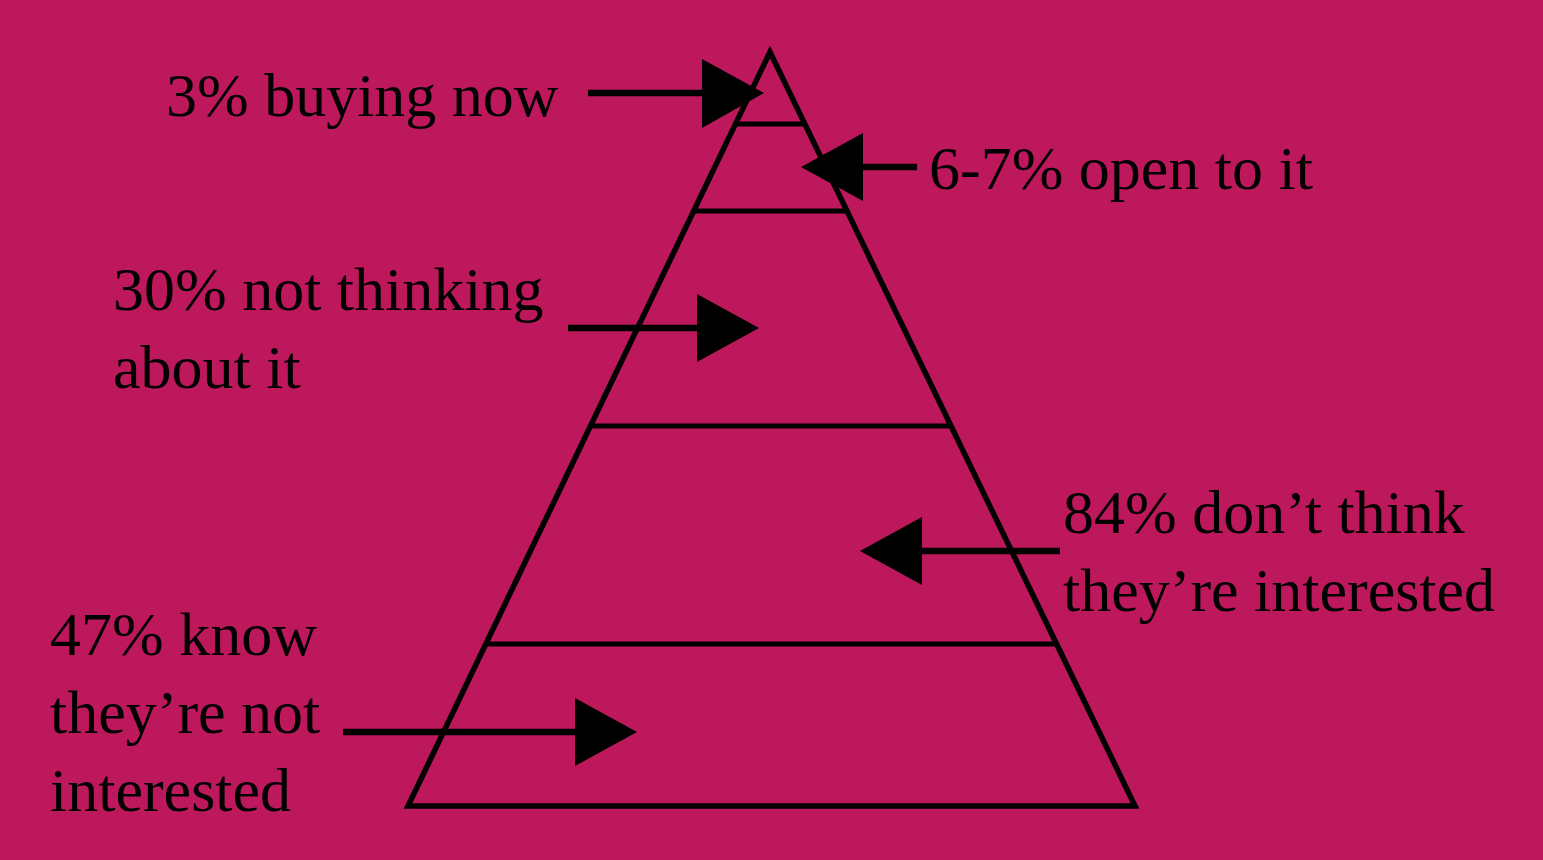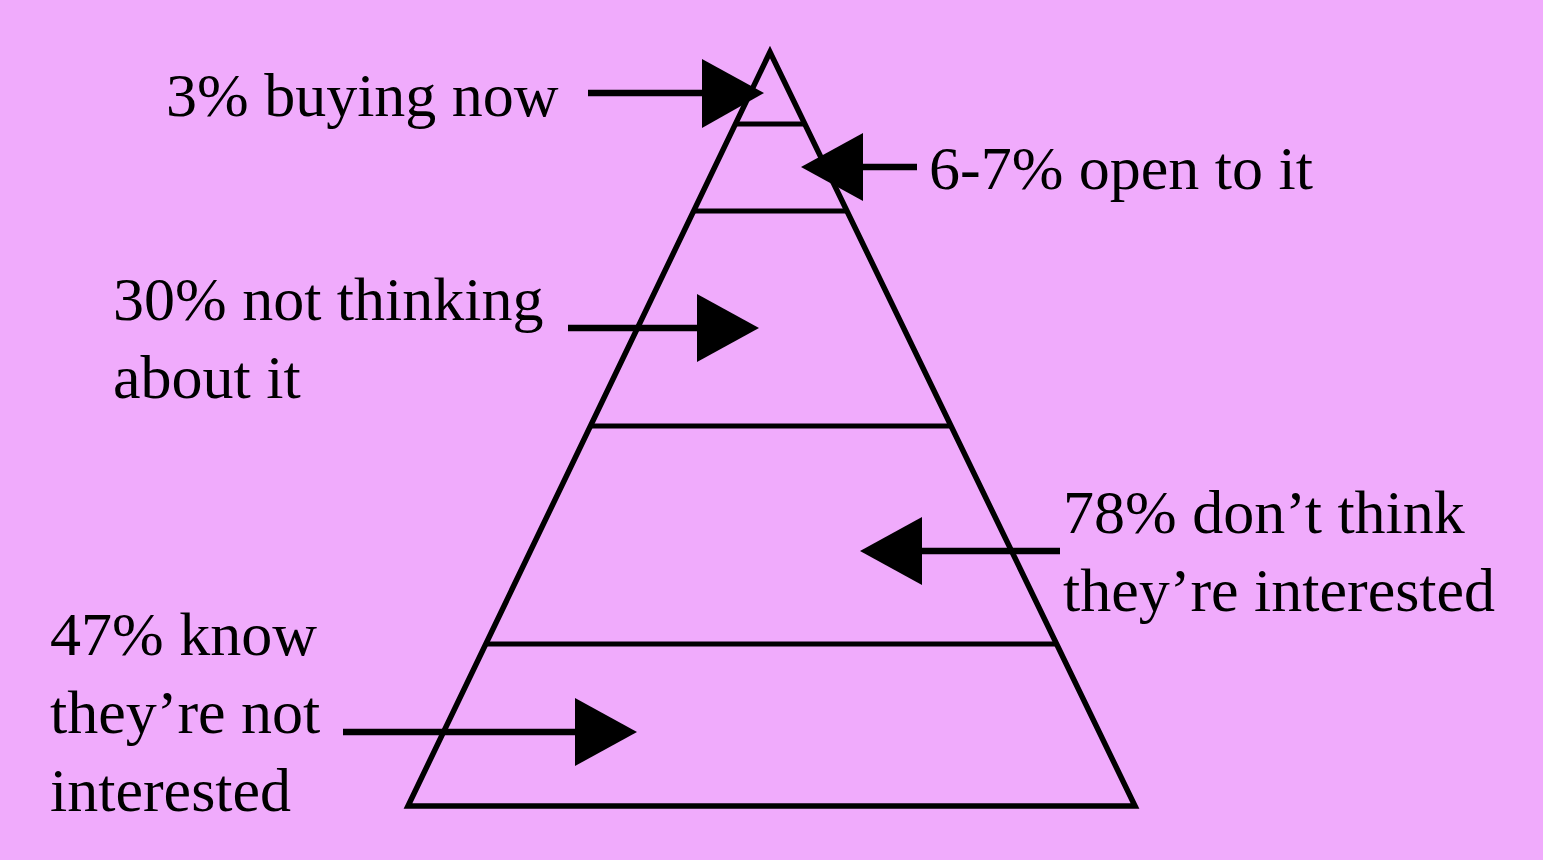--- a/index.html
+++ b/index.html
@@ -4,42 +4,42 @@
 <style>
   html, body {
     margin: 0;
     padding: 0;
     background: #ffffff;
   }
   .canvas {
     position: relative;
     width: 1543px;
     height: 860px;
-    background: #f0abfc;
+    background: #be185d;
     overflow: hidden;
     font-family: "Liberation Serif", "DejaVu Serif", serif;
   }
   .diagram-svg {
     position: absolute;
     left: 0;
     top: 0;
     width: 1543px;
     height: 860px;
   }
   .seg-label {
     position: absolute;
     color: #000000;
     font-size: 62px;
     line-height: 78px;
     white-space: pre-line;
     letter-spacing: 0;
   }
   .lbl-buying-now   { left: 166px; top: 56px;  }
   .lbl-open-to-it   { left: 929px; top: 129px; }
-  .lbl-not-thinking { left: 113px; top: 260px; }
+  .lbl-not-thinking { left: 113px; top: 250px; }
   .lbl-dont-think   { left: 1063px; top: 473px; }
   .lbl-know-not     { left: 50px;  top: 595px; }
 </style>
 </head>
 <body>
 
 <div class="canvas">
 
   <svg class="diagram-svg" viewBox="0 0 1543 860" xmlns="http://www.w3.org/2000/svg">
 
@@ -76,20 +76,20 @@
     </g>
   </svg>
 
   <div class="seg-label lbl-buying-now">3% buying now</div>
 
   <div class="seg-label lbl-open-to-it">6-7% open to it</div>
 
   <div class="seg-label lbl-not-thinking">30% not thinking
 about it</div>
 
-  <div class="seg-label lbl-dont-think">78% don’t think
+  <div class="seg-label lbl-dont-think">84% don’t think
 they’re interested</div>
 
   <div class="seg-label lbl-know-not">47% know
 they’re not
 interested</div>
 
 </div>
 
 </body></html>

